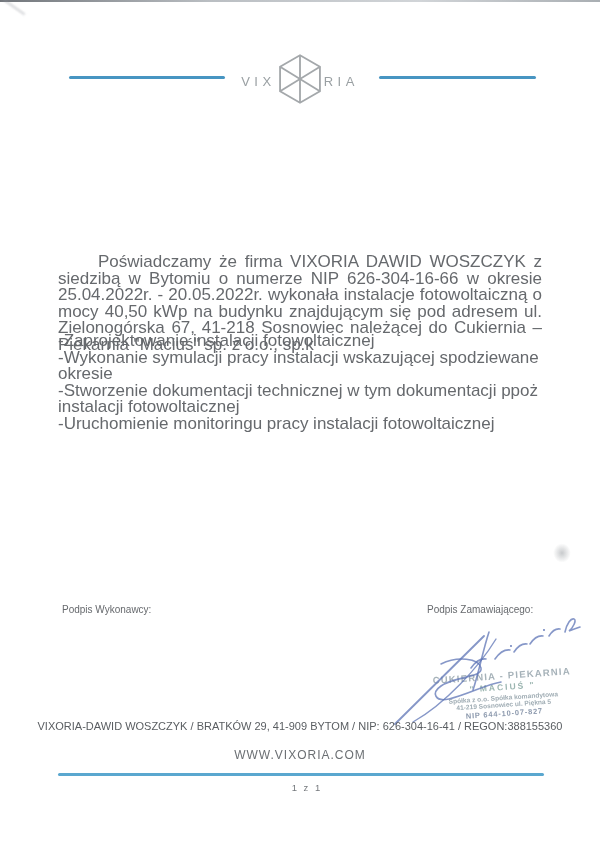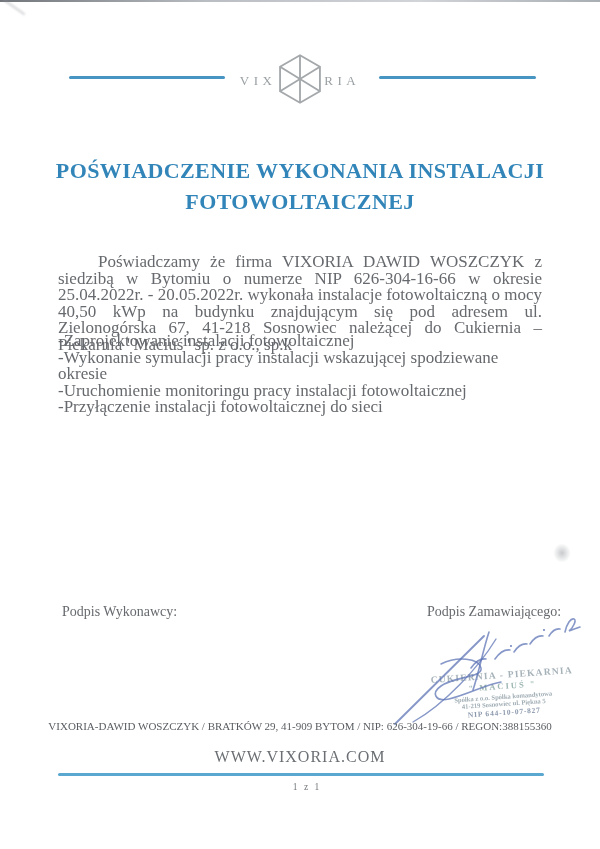--- a/index.html
+++ b/index.html
@@ -1,18 +1,18 @@
 <!DOCTYPE html>
 <html lang="pl"><head>
 <meta charset="utf-8">
 <style>
   html,body{margin:0;padding:0;background:#ffffff;}
   .page{
     position:relative;width:600px;height:849px;background:#fff;overflow:hidden;
-    font-family:Liberation Serif, serif;color:#66696d;
+    font-family:Liberation Sans, sans-serif;color:#66696d;
   }
   
   .scan-edge{position:absolute;top:0;left:0;width:100%;height:2px;
     background:linear-gradient(90deg,#585d63,#aeb3b8 35%,#c9cdd1 70%,#9aa0a5);opacity:.85;}
   .corner-streak{position:absolute;left:1px;top:6px;width:26px;height:2px;
     background:rgba(140,146,152,.4);transform:rotate(35deg);filter:blur(1px);}
   .smudge{position:absolute;left:552px;top:542px;width:20px;height:22px;
     background:radial-gradient(rgba(110,116,122,.38),rgba(110,116,122,0) 62%);filter:blur(.5px);}
   
   .rule{position:absolute;top:76px;height:3px;background:#4795c2;border-radius:2px;}
@@ -28,38 +28,38 @@
   
   .content{position:absolute;left:58px;width:484px;font-size:17px;line-height:16.5px;}
   .intro{top:254px;text-align:justify;}
   .intro p,.closing p{margin:0;text-indent:40px;}
   .works{top:332px;}
   .works-heading{margin:0 0 0 44px;}
   .works-list{list-style:none;margin:1px 0 0 0;padding:0;}
   .works-list li{margin:0;}
   .closing{top:528px;text-align:justify;}
   
-  .sig-label{position:absolute;top:604px;font-size:14px;}
+  .sig-label{position:absolute;top:604px;font-size:10px;}
   .sig-left{left:62px;}
   .sig-right{left:427px;}
   
   .stamp-area{position:absolute;left:383px;top:612px;width:212px;height:122px;}
   .stamp{position:absolute;left:35px;top:58px;width:170px;text-align:center;
     transform:rotate(-4deg);color:#97a5ad;}
   .stamp-line1{font-size:9.5px;letter-spacing:1.2px;font-weight:bold;opacity:.85;}
   .stamp-line2{font-size:8.5px;letter-spacing:2px;color:#84a49e;font-weight:bold;opacity:.8;margin-top:1px;}
   .stamp-line3{font-size:6.6px;margin-top:2px;font-weight:bold;opacity:.9;}
   .stamp-line4{font-size:6.6px;font-weight:bold;opacity:.9;}
   .stamp-line5{font-size:7.5px;letter-spacing:.8px;font-weight:bold;color:#8d9aae;margin-top:1px;}
   .ink{position:absolute;left:0;top:0;}
   
   .footer-company{position:absolute;top:720px;left:0;width:600px;text-align:center;
     font-size:11px;color:#595d61;}
   .footer-web{position:absolute;top:748px;left:0;width:600px;text-align:center;
-    font-size:16px;letter-spacing:1px;color:#6b6f73;}
+    font-size:12px;letter-spacing:1px;color:#6b6f73;}
   .rule-bottom{position:absolute;top:773px;left:58px;width:486px;height:2.5px;
     background:#5aa7cf;border-radius:2px;}
   .page-number{position:absolute;top:782px;left:0;width:600px;text-align:center;
     font-size:9.5px;letter-spacing:2px;color:#74787c;padding-left:7px;}
 </style>
 </head>
 <body>
 
 <div class="page">
 
@@ -75,32 +75,31 @@
       <svg width="46" height="54" viewBox="0 0 60 68" fill="none" stroke="#a4a8ab" stroke-width="2.4">
         <polygon points="30,3 56,18 56,50 30,65 4,50 4,18"></polygon>
         <line x1="30" y1="3" x2="30" y2="65"></line>
         <line x1="4" y1="18" x2="56" y2="50"></line>
         <line x1="56" y1="18" x2="4" y2="50"></line>
       </svg>
     </span>
     <span class="logo-text">RIA</span>
   </div>
 
-  <h1 class="title">POŚWIADCZENIE WYKONANIA INSTALACJI FOTOWOLTAICZNEJ</h1>
 
   <div class="content intro">
     <p>Poświadczamy że firma VIXORIA DAWID WOSZCZYK z siedzibą w Bytomiu o numerze NIP 626-304-16-66 w okresie 25.04.2022r. - 20.05.2022r. wykonała instalacje fotowoltaiczną o mocy 40,50 kWp na budynku znajdującym się pod adresem ul. Zielonogórska 67, 41-218 Sosnowiec należącej do Cukiernia – Piekarnia "Maciuś" sp. z o.o., sp.k</p>
   </div>
 
   <div class="content works">
     <ul class="works-list">
       <li>-Zaprojektowanie instalacji fotowoltaicznej</li>
       <li>-Wykonanie symulacji pracy instalacji wskazującej spodziewane okresie</li>
+      <li>-Stworzenie dokumentacji technicznej w tym dokumentacji ppoż instalacji fotowoltaicznej</li>
       <li>-Uruchomienie monitoringu pracy instalacji fotowoltaicznej</li>
-      <li>-Przyłączenie instalacji fotowoltaicznej do sieci</li>
     </ul>
   </div>
 
 
   <div class="sig-label sig-left">Podpis Wykonawcy:</div>
   <div class="sig-label sig-right">Podpis Zamawiającego:</div>
 
   <div class="stamp-area">
     <div class="stamp">
       <div class="stamp-line1">CUKIERNIA - PIEKARNIA</div>
@@ -121,18 +120,18 @@
       <path d="M112,47 q7,-10 15,-9"></path>
       <path d="M131,40 q6,-9 13,-8"></path>
       <path d="M147,32 q6,-9 13,-8"></path>
       <path d="M166,24 q5,-8 11,-7"></path>
       <path d="M182,20 c2,-9 6,-14 9,-13 c3,1 -1,9 -5,12 q5,-2 11,-4"></path>
       <circle cx="128" cy="34" r="0.9" fill="#5d74b5" stroke="none"></circle>
       <circle cx="161" cy="18" r="0.9" fill="#5d74b5" stroke="none"></circle>
     </svg>
   </div>
 
-  <div class="footer-company">VIXORIA-DAWID WOSZCZYK / BRATKÓW 29, 41-909 BYTOM / NIP: 626-304-19-66 / REGON:388155360</div>
+  <div class="footer-company">VIXORIA-DAWID WOSZCZYK / BRATKÓW 29, 41-909 BYTOM / NIP: 626-304-16-41 / REGON:388155360</div>
   <div class="footer-web">WWW.VIXORIA.COM</div>
   <div class="rule-bottom"></div>
   <div class="page-number">1 z 1</div>
 
 </div>
 
 </body></html>

